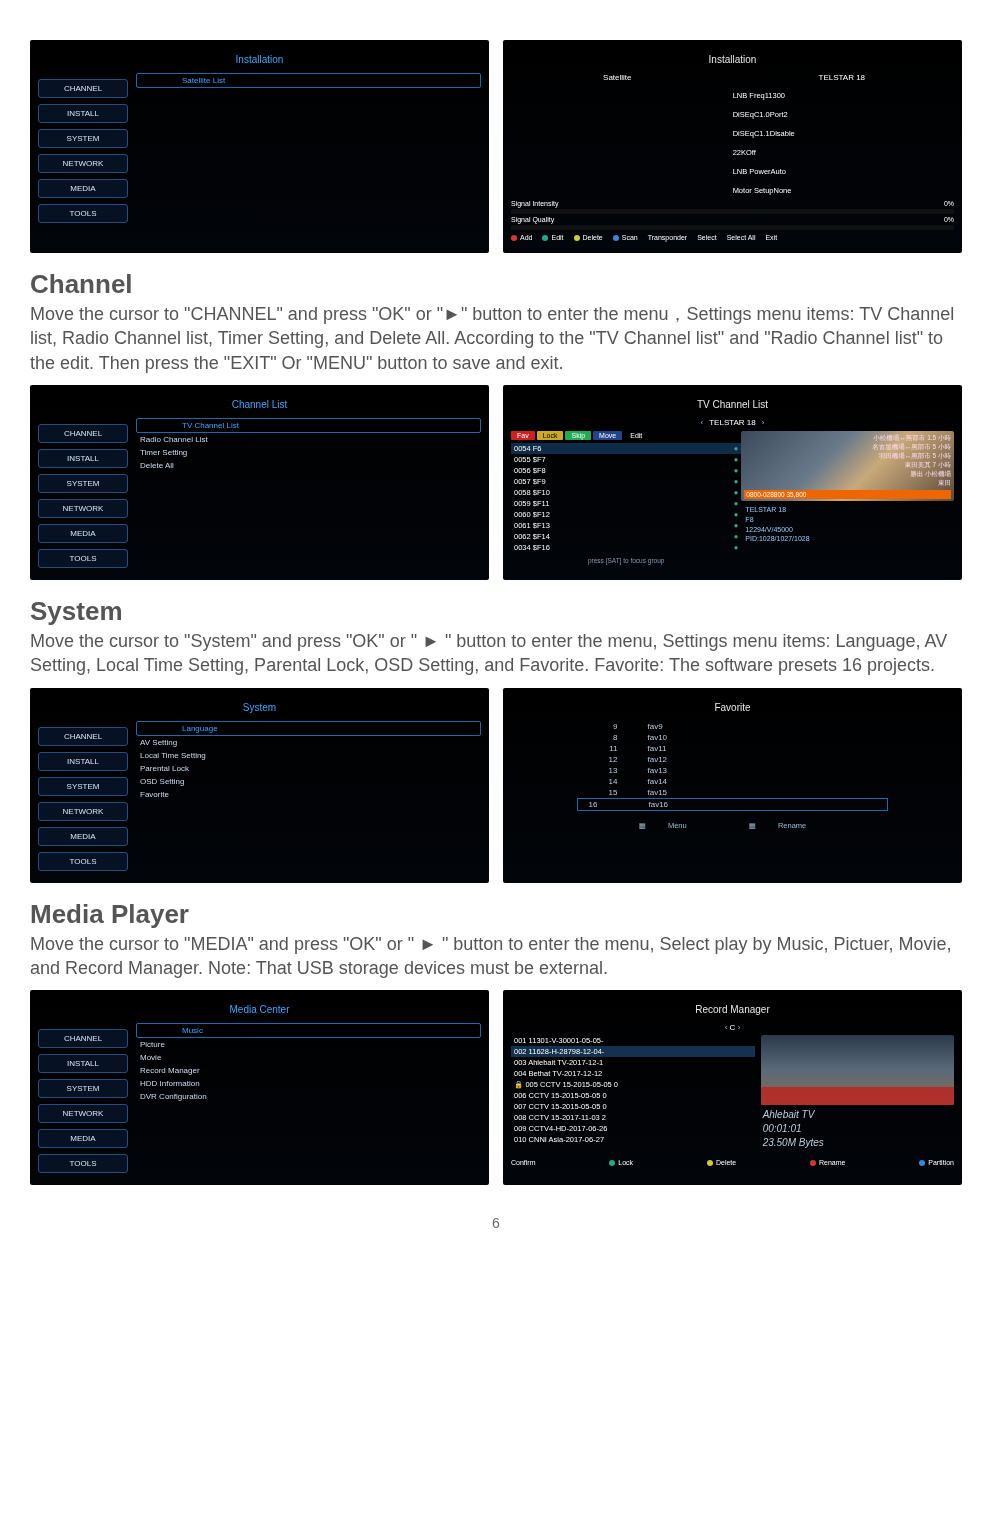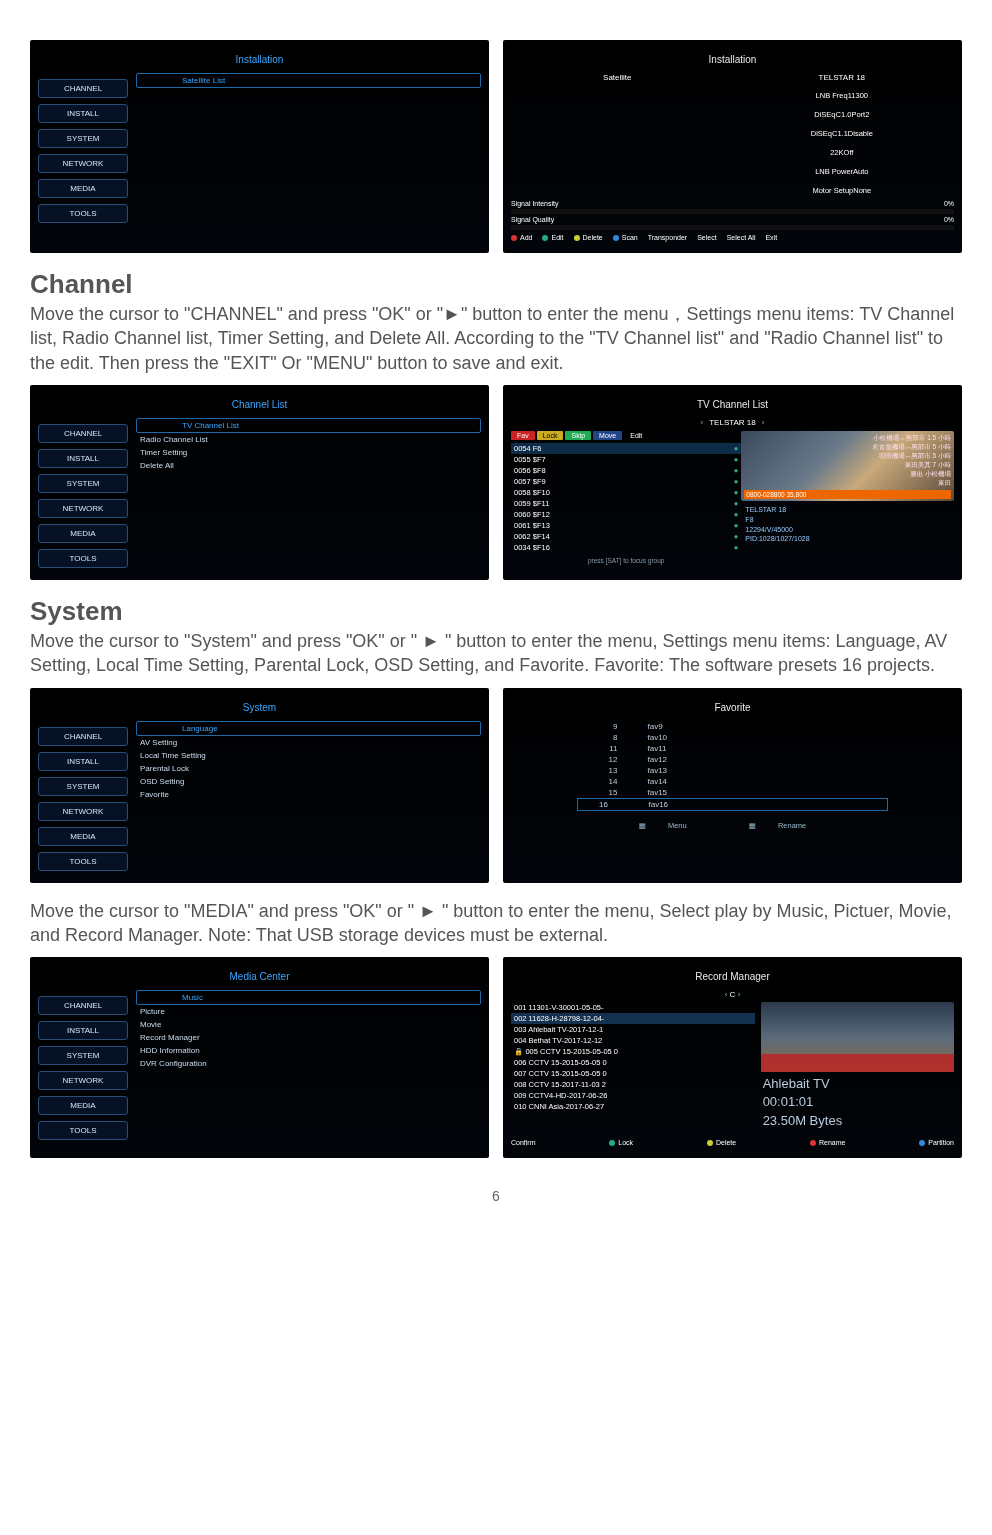--- a/index.html
+++ b/index.html
@@ -15,21 +15,21 @@
   .sidebtn { border: 1px solid #2a4e7a; color: #d4e4f7; text-align: center; padding: 4px 2px; font-size: 8px; border-radius: 3px; background: #061224; }
   .content { flex: 1; font-size: 8px; color: #cde; }
   .listitem { padding: 2px 4px; }
   .listitem.hl { border: 1px solid #1e6aa8; color: #3aa6ff; border-radius: 2px; padding-left: 45px; }
   
   .satpane { display: flex; gap: 6px; }
   .satleft { width: 48%; font-size: 7.5px; }
   .satright { flex: 1; font-size: 7.5px; }
   .satrow { padding: 1px 3px; white-space: nowrap; overflow: hidden; text-overflow: ellipsis; }
   .satrow.sel { background: #14324f; color: #fff; }
-  .kv { display: flex; justify-content: center; padding: 1px 3px; margin-top: 8px; }
+  .kv { display: flex; justify-content: flex-start; padding: 1px 3px; margin-top: 8px; }
   .bar { height: 5px; background: #111; margin-top: 2px; }
   .legend { display: flex; gap: 10px; font-size: 7px; margin-top: 4px; flex-wrap: wrap; }
   .dot { display:inline-block; width:6px; height:6px; border-radius:50%; margin-right:3px; vertical-align:middle; }
   .red{background:#d33}.green{background:#2a8}.yellow{background:#cc3}.blue{background:#38d}
   
   .tvcl-top { display:flex; justify-content:center; gap:6px; margin-bottom:4px; }
   .chip { padding:1px 6px; font-size:7px; border-radius:1px; }
   .chip.red{background:#c22}.chip.yel{background:#ca2;color:#000}.chip.grn{background:#2a5}.chip.blu{background:#248}
   .tvcl-body { display:flex; }
   .tvcl-list { width:52%; }
@@ -45,21 +45,21 @@
   .favlegend { text-align:center; margin-top:10px; font-size:7.5px; color:#9bc; }
   .favlegend span { margin:0 20px; }
   
   .rec-body { display:flex; gap:6px; }
   .rec-list { width:55%; font-size:7.5px; }
   .recitem { padding:1px 3px; white-space:nowrap; overflow:hidden; text-overflow:ellipsis; }
   .recitem.sel { background:#14324f; }
   .recprev { flex:1; }
   .recimg { background:linear-gradient(#2a3a4a,#5a6a7a 50%,#8a6a4a); height:70px; border-radius:2px; font-size:7px; padding:2px; color:#fde; position:relative; }
   .recimg .banner { position:absolute; bottom:0; left:0; right:0; height:18px; background:#b22; opacity:.8; }
-  .recinfo { font-size:13px; color:#bcd; padding:3px 2px; line-height:1.4; }
+  .recinfo { font-size:10px; color:#bcd; padding:3px 2px; line-height:1.4;font-style:italic; }
 
   
   h2 { font-size: 26px; font-weight: bold; color: #555; margin: 14px 0 2px; }
   p.body { font-size: 18px; color: #555; line-height: 1.35; margin-bottom: 10px; }
   .pagenum { text-align: center; font-size: 14px; color: #666; margin-top: 30px; }
   .satheader { text-align:center; font-size:8px; margin-bottom:3px; }
 </style>
 </head>
 <body>
 
@@ -300,31 +300,32 @@
           </div>
           <div class="favrow">
             <span style="width:30px;text-align:right">14</span>
             <span>fav14</span>
           </div>
           <div class="favrow">
             <span style="width:30px;text-align:right">15</span>
             <span>fav15</span>
           </div>
           <div class="favrow sel">
-            <span style="width:30px;text-align:center">16</span>
+            <span style="width:30px;text-align:left">16</span>
             <span>fav16</span>
           </div>
         </div>
       <div class="favlegend">
         <span>▦ <span>Menu</span></span>
         <span>▦ <span>Rename</span></span>
       </div>
     </div>
   </div>
 
+  <h2>Media Player</h2>
   <p class="body">Move the cursor to "MEDIA" and press "OK" or " ► " button to enter the menu, Select play by Music, Pictuer, Movie, and Record Manager. Note: That USB storage devices must be external.</p>
 
   <div class="row">
     <div class="shot">
       <div class="shot-title">Media Center</div>
       <div class="shot-flex">
         <div class="sidebar" id="sidebar4">
             <div class="sidebtn">CHANNEL</div>
             <div class="sidebtn">INSTALL</div>
             <div class="sidebtn">SYSTEM</div>

